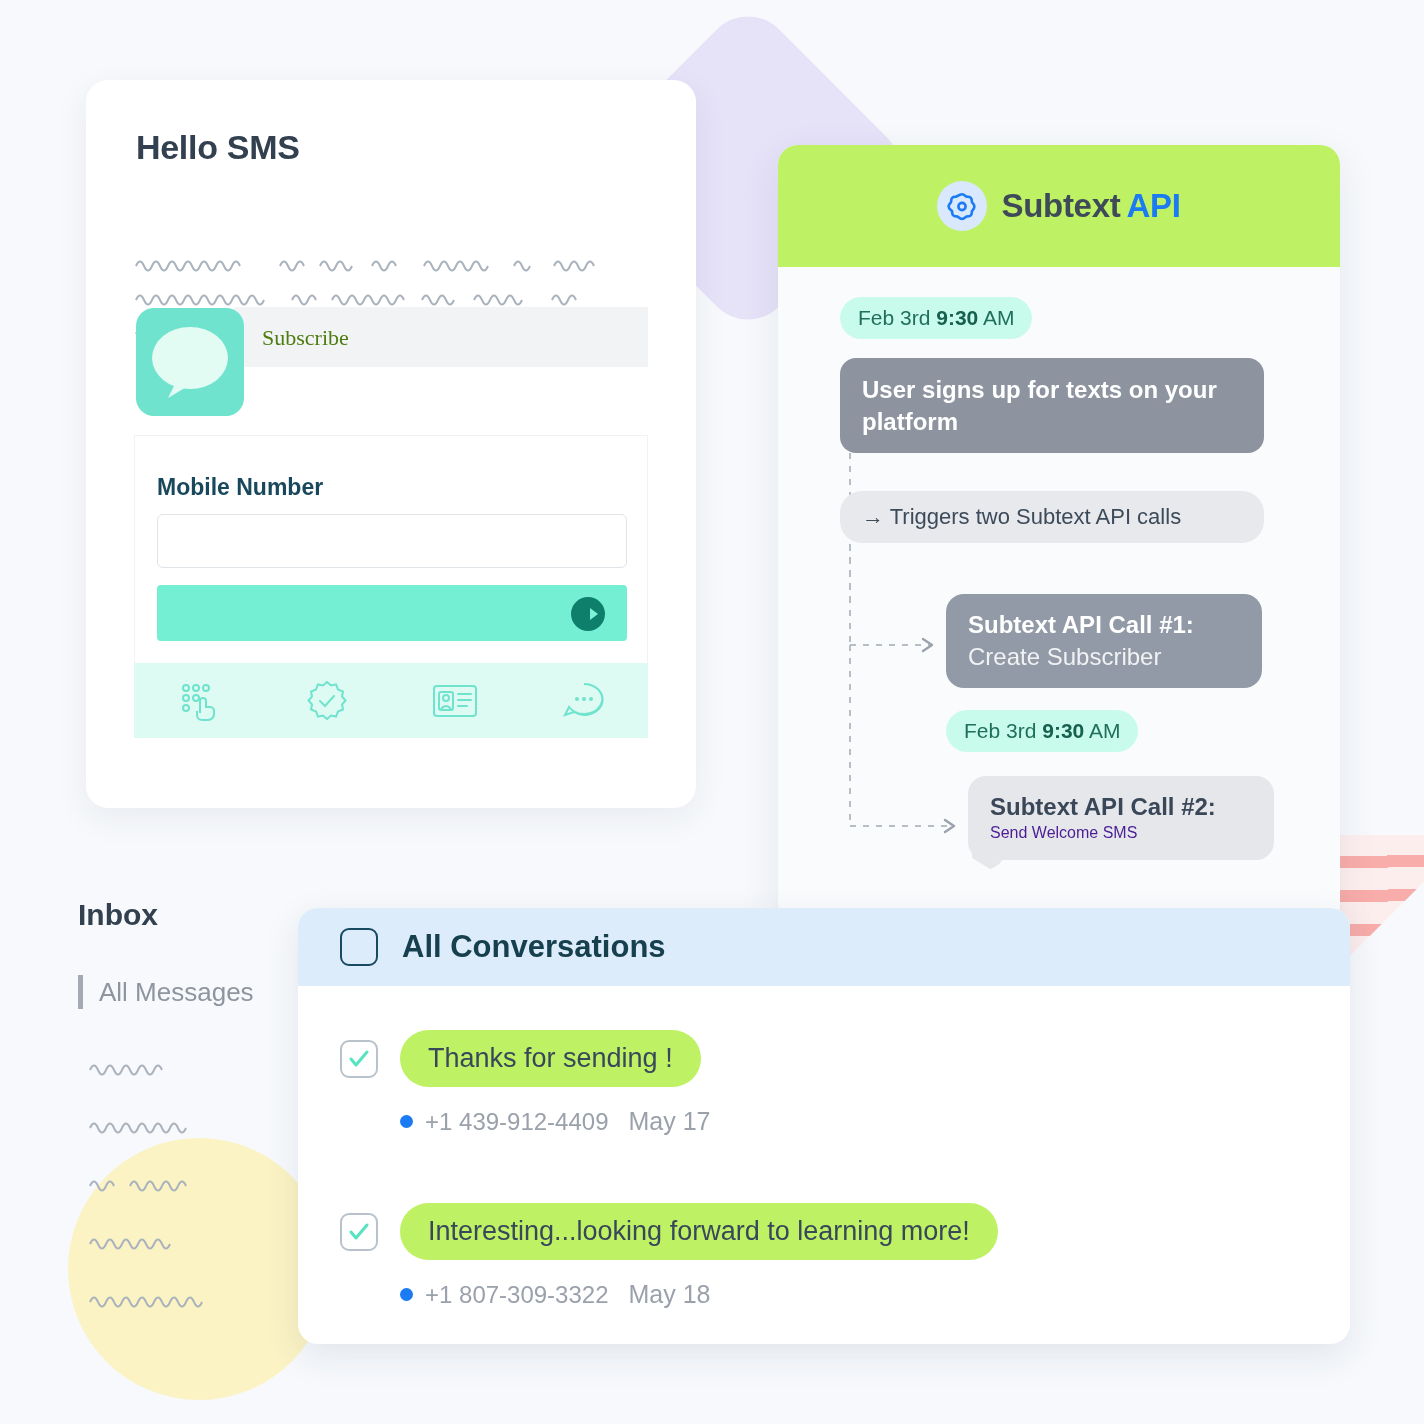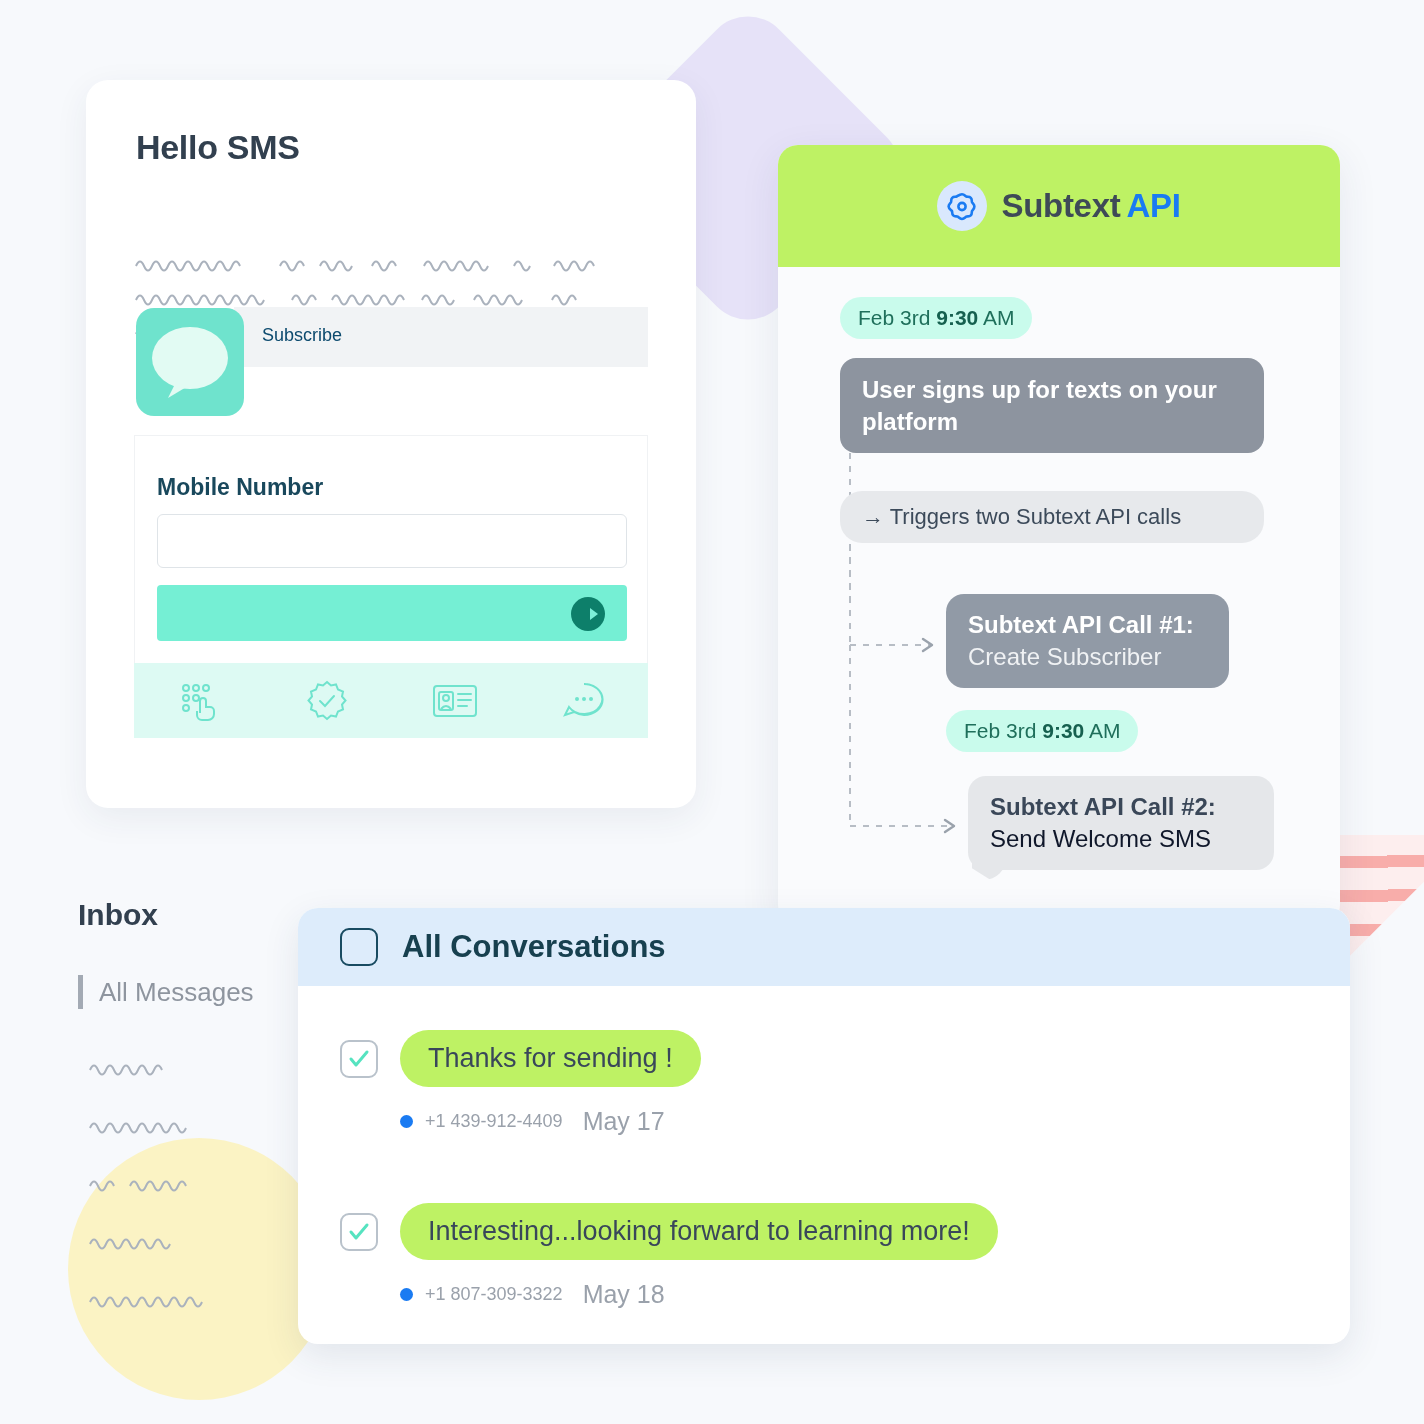--- a/index.html
+++ b/index.html
@@ -64,21 +64,21 @@
 
   .sub-row {
     position: absolute; left: 48px; top: 227px; width: 514px; height: 60px;
   }
   .sub-field {
     position: absolute; left: 100px; top: 0px; width: 414px; height: 60px;
     background: #f1f3f5;
   }
   .sub-label {
     position: absolute; left: 128px; top: 18px;
-    font-size: 18px; color: #0c4a6e;
+    font-size: 22px; color: #4d7c0f; font-family: Liberation Serif, serif;
   }
   .sms-badge {
     position: absolute; left: 50px; top: 228px;
     width: 108px; height: 108px; background: #6fe3cd; border-radius: 18px;
     z-index: 4;
   }
   .sms-badge svg { position:absolute; left:14px; top:16px; }
 
   .form-box {
     position: absolute; left: 48px; top: 355px;
@@ -159,32 +159,32 @@
     background: #919aa6; color:#ffffff; border-radius: 18px; padding: 16px 22px;
   }
   .bub-grey-call .t1 { font-size: 24px; font-weight: bold; line-height:1.28; }
   .bub-grey-call .t2 { font-size: 24px; line-height:1.3; color:#f0f2f4; }
 
   .bub-pale-call {
     position: relative;
     background: #e5e7ea; color:#3c4a5a; border-radius: 18px; padding: 16px 22px;
   }
   .bub-pale-call .t1 { font-size: 24px; font-weight: bold; line-height:1.28; color:#3a4758; }
-  .bub-pale-call .t2 { font-size: 24px; line-height:1.3; color:#0f172a; }
+  .bub-pale-call .t2 { font-size: 16px; line-height:1.3; color:#4c1d95; }
   .bub-pale-call::after{
     content:""; position:absolute; left: 4px; bottom: -10px;
     width: 34px; height: 26px; background:#e5e7ea;
     border-bottom-right-radius: 22px;
     clip-path: polygon(0 0, 100% 0, 100% 100%, 55% 100%, 0 55%);
   }
 
   .b-ptf { position:absolute; left: 62px; top: 91px; width: 424px; }
   .b-trig { position:absolute; left: 62px; top: 224px; width: 424px; }
   .b-time1 { position:absolute; left: 62px; top: 30px; }
-  .b-call1 { position:absolute; left: 168px; top: 327px; width: 283px; border-radius: 23px; }
+  .b-call1 { position:absolute; left: 168px; top: 327px; width: 316px; border-radius: 23px; }
   .b-time2 { position:absolute; left: 168px; top: 443px; }
   .b-call2 { position:absolute; left: 190px; top: 509px; width: 306px; }
 
   .conn { position: absolute; left: 0; top: 0; width: 100%; height: 658px; pointer-events:none; }
 
   
   .inbox-title {
     position: absolute; left: 78px; top: 898px;
     font-size: 30px; font-weight: bold; color: #32404f; z-index: 2;
   }
@@ -220,21 +220,21 @@
   .conv-head-title { font-size: 31px; font-weight: bold; color: #17404f; }
 
   .conv-row { position: absolute; left: 42px; width: 960px; }
   .conv-row .line1 { display:flex; align-items:center; gap: 22px; }
   .msg-pill {
     background: #bef264; border-radius: 30px; padding: 13px 28px;
     font-size: 27px; color: #39475a;
   }
   .conv-meta { display:flex; align-items:center; gap: 12px; margin-top: 20px; margin-left: 60px; }
   .dot-blue { width: 13px; height: 13px; border-radius: 50%; background: #1a7bf2; }
-  .meta-num { font-size: 18px; color: #9aa1ab; }
+  .meta-num { font-size: 24px; color: #9aa1ab; }
   .meta-date { font-size: 25px; color: #9aa1ab; margin-left: 8px; }
 </style>
 </head>
 <body>
 
 <div id="stage">
 
   <div class="deco-purple"></div>
   <div class="deco-yellow"></div>
   <div class="deco-pink-wrap">

